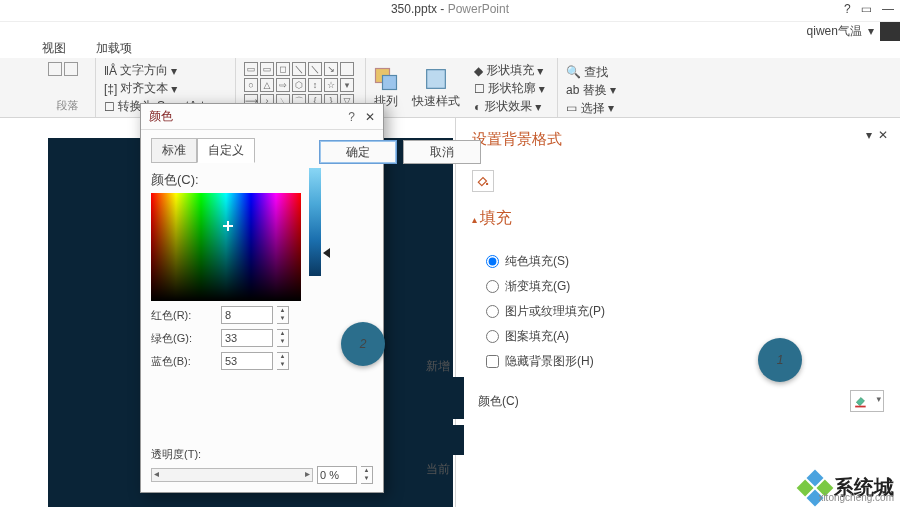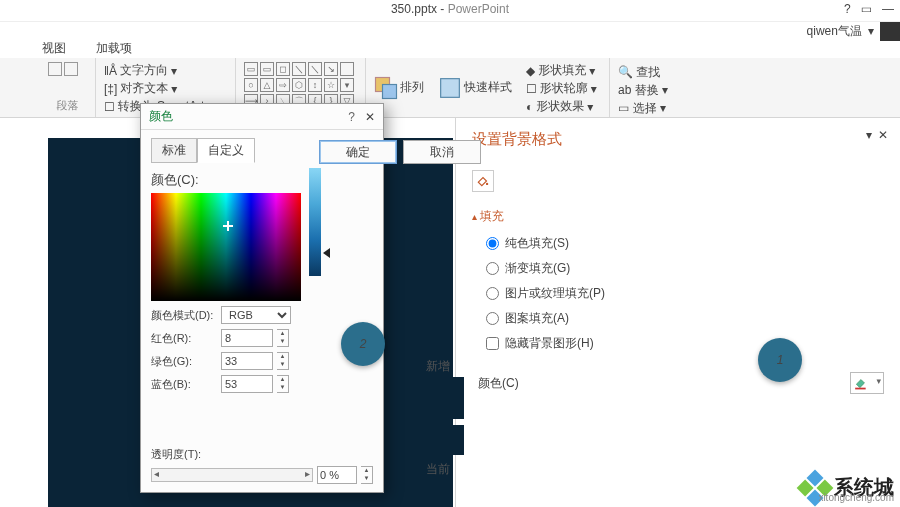--- a/index.html
+++ b/index.html
@@ -10,49 +10,49 @@
 .userbar{height:18px;text-align:right;color:#666;display:flex;justify-content:flex-end;align-items:center;gap:6px}
 .userbar .avatar{width:20px;height:20px;background:#333}
 .ribtabs{height:18px;padding-left:42px;display:flex;gap:30px;color:#555}
 .ribbon{height:60px;background:#f5f5f5;border-bottom:1px solid #d5d5d5;display:flex;align-items:stretch;padding-left:40px}
 .ribgroup{border-right:1px solid #d8d8d8;padding:4px 8px;display:flex;flex-direction:column;justify-content:space-between}
 .ribgroup .lbl{text-align:center;color:#888;font-size:11px}
 .shapes-gal{display:grid;grid-template-columns:repeat(7,14px);grid-template-rows:repeat(3,14px);gap:2px}
 .shapes-gal span{border:1px solid #888;font-size:9px;line-height:12px;text-align:center;color:#666}
 .txtopts{display:flex;flex-direction:column;gap:1px;font-size:11px;color:#555}
 .txtopts span{display:flex;align-items:center;gap:3px}
-.bigbtn{display:flex;flex-direction:row;align-items:center;justify-content:center;padding:0 6px;color:#555}
+.bigbtn{display:flex;flex-direction:column;align-items:center;justify-content:center;padding:0 6px;color:#555}
 .bigbtn svg{width:28px;height:28px}
 .editcol{display:flex;flex-direction:column;gap:1px;font-size:11px;color:#555;padding-top:2px}
 .workspace{position:absolute;top:118px;left:0;right:0;bottom:0;display:flex}
 .slide-area{flex:0 0 455px;background:#fff;position:relative}
 .slide-dark{position:absolute;left:48px;top:20px;width:405px;height:370px;background:#0a2437}
 .sidepane{flex:1;border-left:1px solid #d5d5d5;background:#fff;padding:12px 16px;position:relative}
 .sidepane h3{color:#c55a2b;font-size:15px;font-weight:normal;margin-bottom:17px}
 .sidepane .closebtn{position:absolute;right:12px;top:10px;color:#888;display:flex;gap:6px}
 .bucket{width:22px;height:22px;border:1px solid #ccc;display:inline-flex;align-items:center;justify-content:center;margin-top:4px}
 .fill-sec{margin-top:16px}
-.fill-hdr{color:#c55a2b;font-size:12px;margin-bottom:10px}
+.fill-hdr{color:#c55a2b;font-size:16px;margin-bottom:24px}
 .fill-hdr::before{content:"▴ ";font-size:10px}
 .radios{padding-left:14px;display:flex;flex-direction:column;gap:8px}
 .radios label{display:flex;align-items:center;gap:6px;color:#444;font-size:12px}
 .radios input{margin:0}
 .colorrow{display:flex;align-items:center;margin-top:20px;padding-left:6px}
 .colorrow .k{width:80px}
 .colorbtn{margin-left:auto;width:34px;height:22px;border:1px solid #bbb;background:#fff;position:relative}
 .colorbtn::after{content:"▾";position:absolute;right:2px;top:3px;font-size:9px;color:#666}
 .transrow{display:flex;align-items:center;margin-top:14px;padding-left:6px;gap:8px}
 .transrow .k{width:70px}
 .slider-track{flex:1;height:2px;background:#bbb;position:relative;margin-right:6px}
 .slider-thumb{position:absolute;left:0;top:-4px;width:8px;height:10px;border:1px solid #888;background:#eee}
 .pctbox{width:44px;height:20px;border:1px solid #bbb;padding:0 4px;display:flex;align-items:center}
 
 .dialog{position:absolute;left:140px;top:103px;width:244px;height:390px;background:#fcfcfc;border:1px solid #999;box-shadow:4px 4px 14px rgba(0,0,0,.35);z-index:50}
 .dlg-title{height:26px;display:flex;align-items:center;padding:0 8px;border-bottom:1px solid #ddd}
-.dlg-title span:first-child{flex:1;color:#15803d}
+.dlg-title span:first-child{flex:1;color:#7f1d1d}
 .dlg-title .q{margin-right:10px;color:#666}
 .dlg-title .x{color:#444}
 .dlg-body{padding:8px 10px;position:relative;height:calc(100% - 26px)}
 .dlg-tabs{display:flex;gap:0;margin-bottom:8px}
 .dlg-tabs span{padding:3px 10px;border:1px solid #bbb;background:#f2f2f2;font-size:12px}
 .dlg-tabs span.active{background:#fff;border-bottom-color:#fff}
 .grad-area{position:relative;width:150px;height:108px;margin:4px 0 4px 0;background:linear-gradient(to bottom,rgba(0,0,0,0),#000),linear-gradient(to right,#f00,#ff0,#0f0,#0ff,#00f,#f0f,#f00)}
 .grad-cross{position:absolute;left:72px;top:28px;width:10px;height:10px}
 .grad-cross::before,.grad-cross::after{content:"";position:absolute;background:#fff}
 .grad-cross::before{left:4px;top:0;width:2px;height:10px}
@@ -256,24 +256,20 @@
       <span class="active">自定义</span>
     </div>
     <div style="font-size:13px;margin-top:0">颜色(C):</div>
     <div class="grad-area">
       <div class="grad-cross"></div>
     </div>
     <div class="huebar"></div>
     <div class="huetri"></div>
 
     <div class="fld">
-      <span class="lbl">颜色模式(D):</span>
-      <select class="sel"><option>RGB</option></select>
-    </div>
-    <div class="fld">
       <span class="lbl">红色(R):</span>
       <input value="8" style="">
       <div class="spin">
           <span>▲</span>
           <span>▼</span>
         </div>
     </div>
     <div class="fld">
       <span class="lbl">绿色(G):</span>
       <input value="33" style="">

